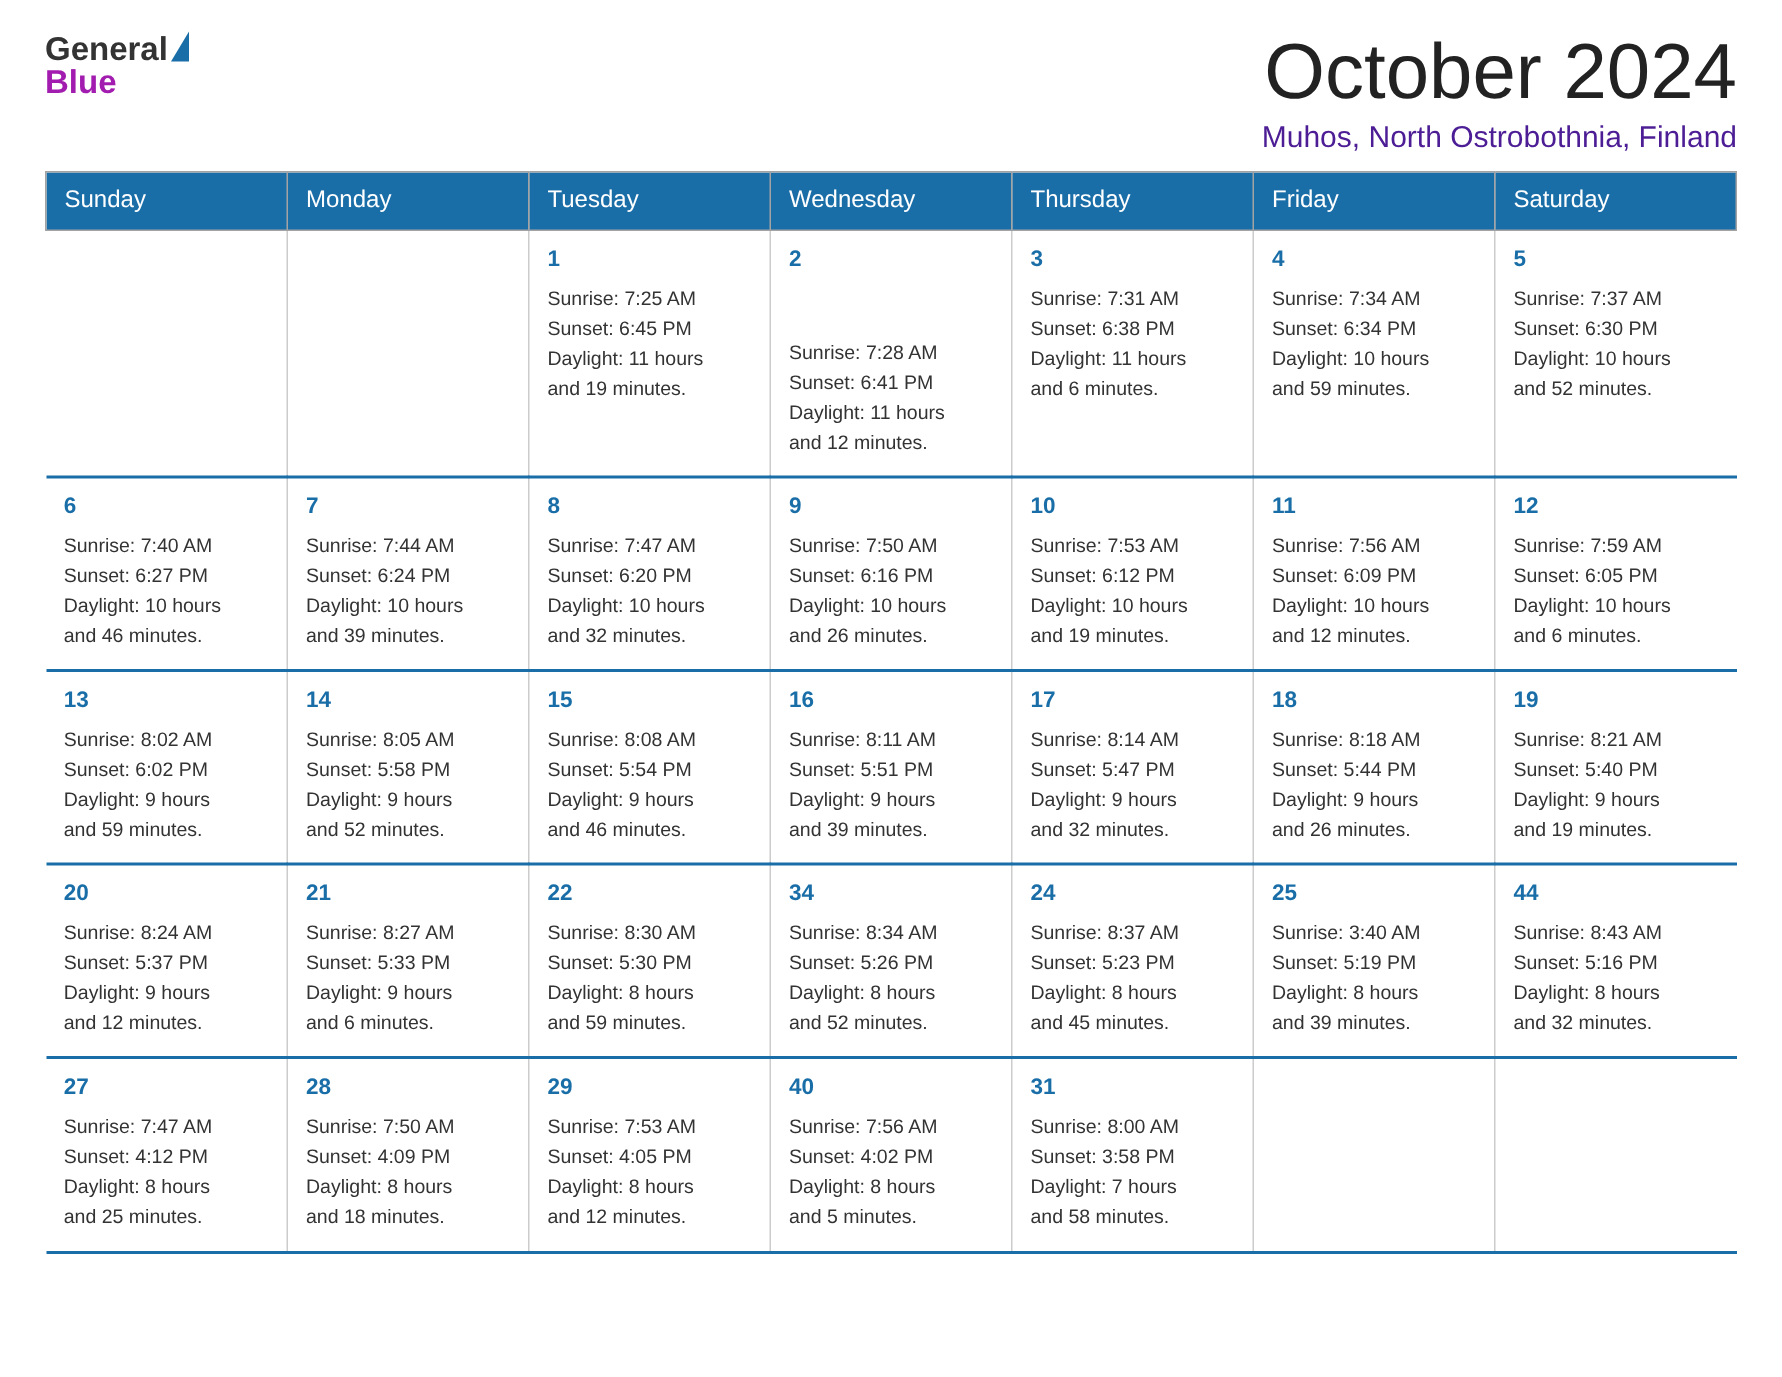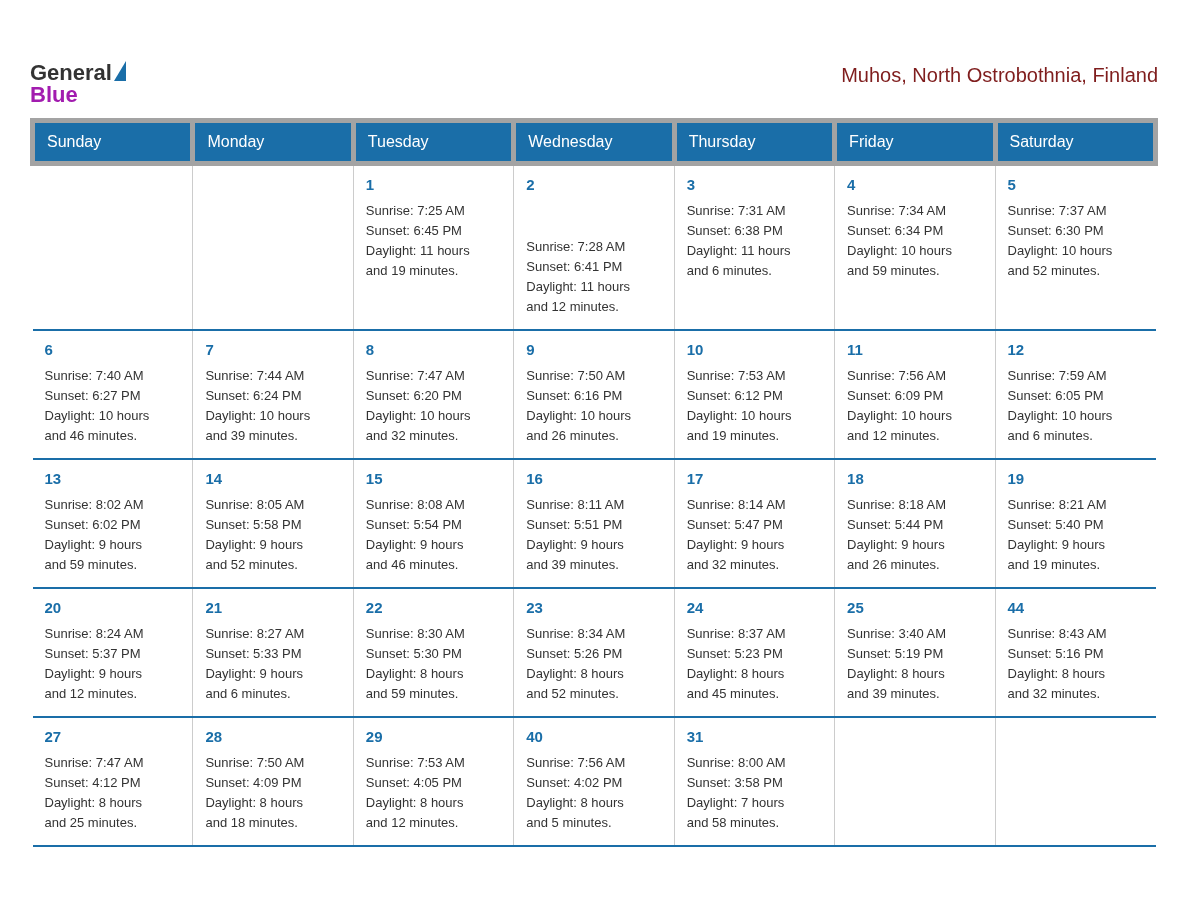--- a/index.html
+++ b/index.html
@@ -8,21 +8,20 @@
       background: #fff;
       padding: 20px 30px;
       width: 1188px;
       min-height: 918px;
     }
     .header {
       display: flex;
       justify-content: space-between;
       align-items: flex-start;
       margin-bottom: 10px;
-      margin-top: 40px;
     }
     .logo {
       display: flex;
       flex-direction: column;
       align-items: flex-start;
     }
     .logo-top {
       display: flex;
       align-items: center;
     }
@@ -49,38 +48,38 @@
       text-align: right;
     }
     .month-title {
       font-size: 52px;
       font-weight: normal;
       color: #222;
       line-height: 1.1;
     }
     .location {
       font-size: 20px;
-      color: #7f1d1d;
+      color: #4c1d95;
       margin-top: 4px;
     }
     .calendar {
       width: 100%;
       border-collapse: collapse;
       margin-top: 8px;
     }
     .calendar thead tr {
       background-color: #1a6ea8;
     }
     .calendar thead th {
       color: #fff;
       font-size: 16px;
       font-weight: normal;
       padding: 10px 12px;
       text-align: left;
-      border: 5px solid #a3a3a3;
+      border: 1px solid #a3a3a3;
     }
     .calendar tbody tr {
       border-bottom: 2px solid #1a6ea8;
     }
     .calendar tbody td {
       vertical-align: top;
       padding: 8px 12px 12px 12px;
       font-size: 13px;
       color: #333;
       border-right: 1px solid #ccc;
@@ -112,20 +111,21 @@
 
 <div class="header">
   <div class="logo">
     <div class="logo-top">
       <span class="logo-general">General</span>
       <div class="logo-triangle"></div>
     </div>
     <span class="logo-blue">Blue</span>
   </div>
   <div class="title-section">
+    <div class="month-title">October 2024</div>
     <div class="location">Muhos, North Ostrobothnia, Finland</div>
   </div>
 </div>
 
 <table class="calendar">
   <thead>
     <tr>
     <th>Sunday</th>
         <th>Monday</th>
         <th>Tuesday</th>
@@ -293,21 +293,21 @@
 and 6 minutes.</div>
         </td>
         <td>
           <span class="day-number">22</span>
           <div class="day-info" style="white-space: pre-line;">Sunrise: 8:30 AM
 Sunset: 5:30 PM
 Daylight: 8 hours
 and 59 minutes.</div>
         </td>
         <td>
-          <span class="day-number">23</span>
+          <span class="day-number">34</span>
           <div class="day-info" style="white-space: pre-line;">Sunrise: 8:34 AM
 Sunset: 5:26 PM
 Daylight: 8 hours
 and 52 minutes.</div>
         </td>
         <td>
           <span class="day-number">24</span>
           <div class="day-info" style="white-space: pre-line;">Sunrise: 8:37 AM
 Sunset: 5:23 PM
 Daylight: 8 hours

